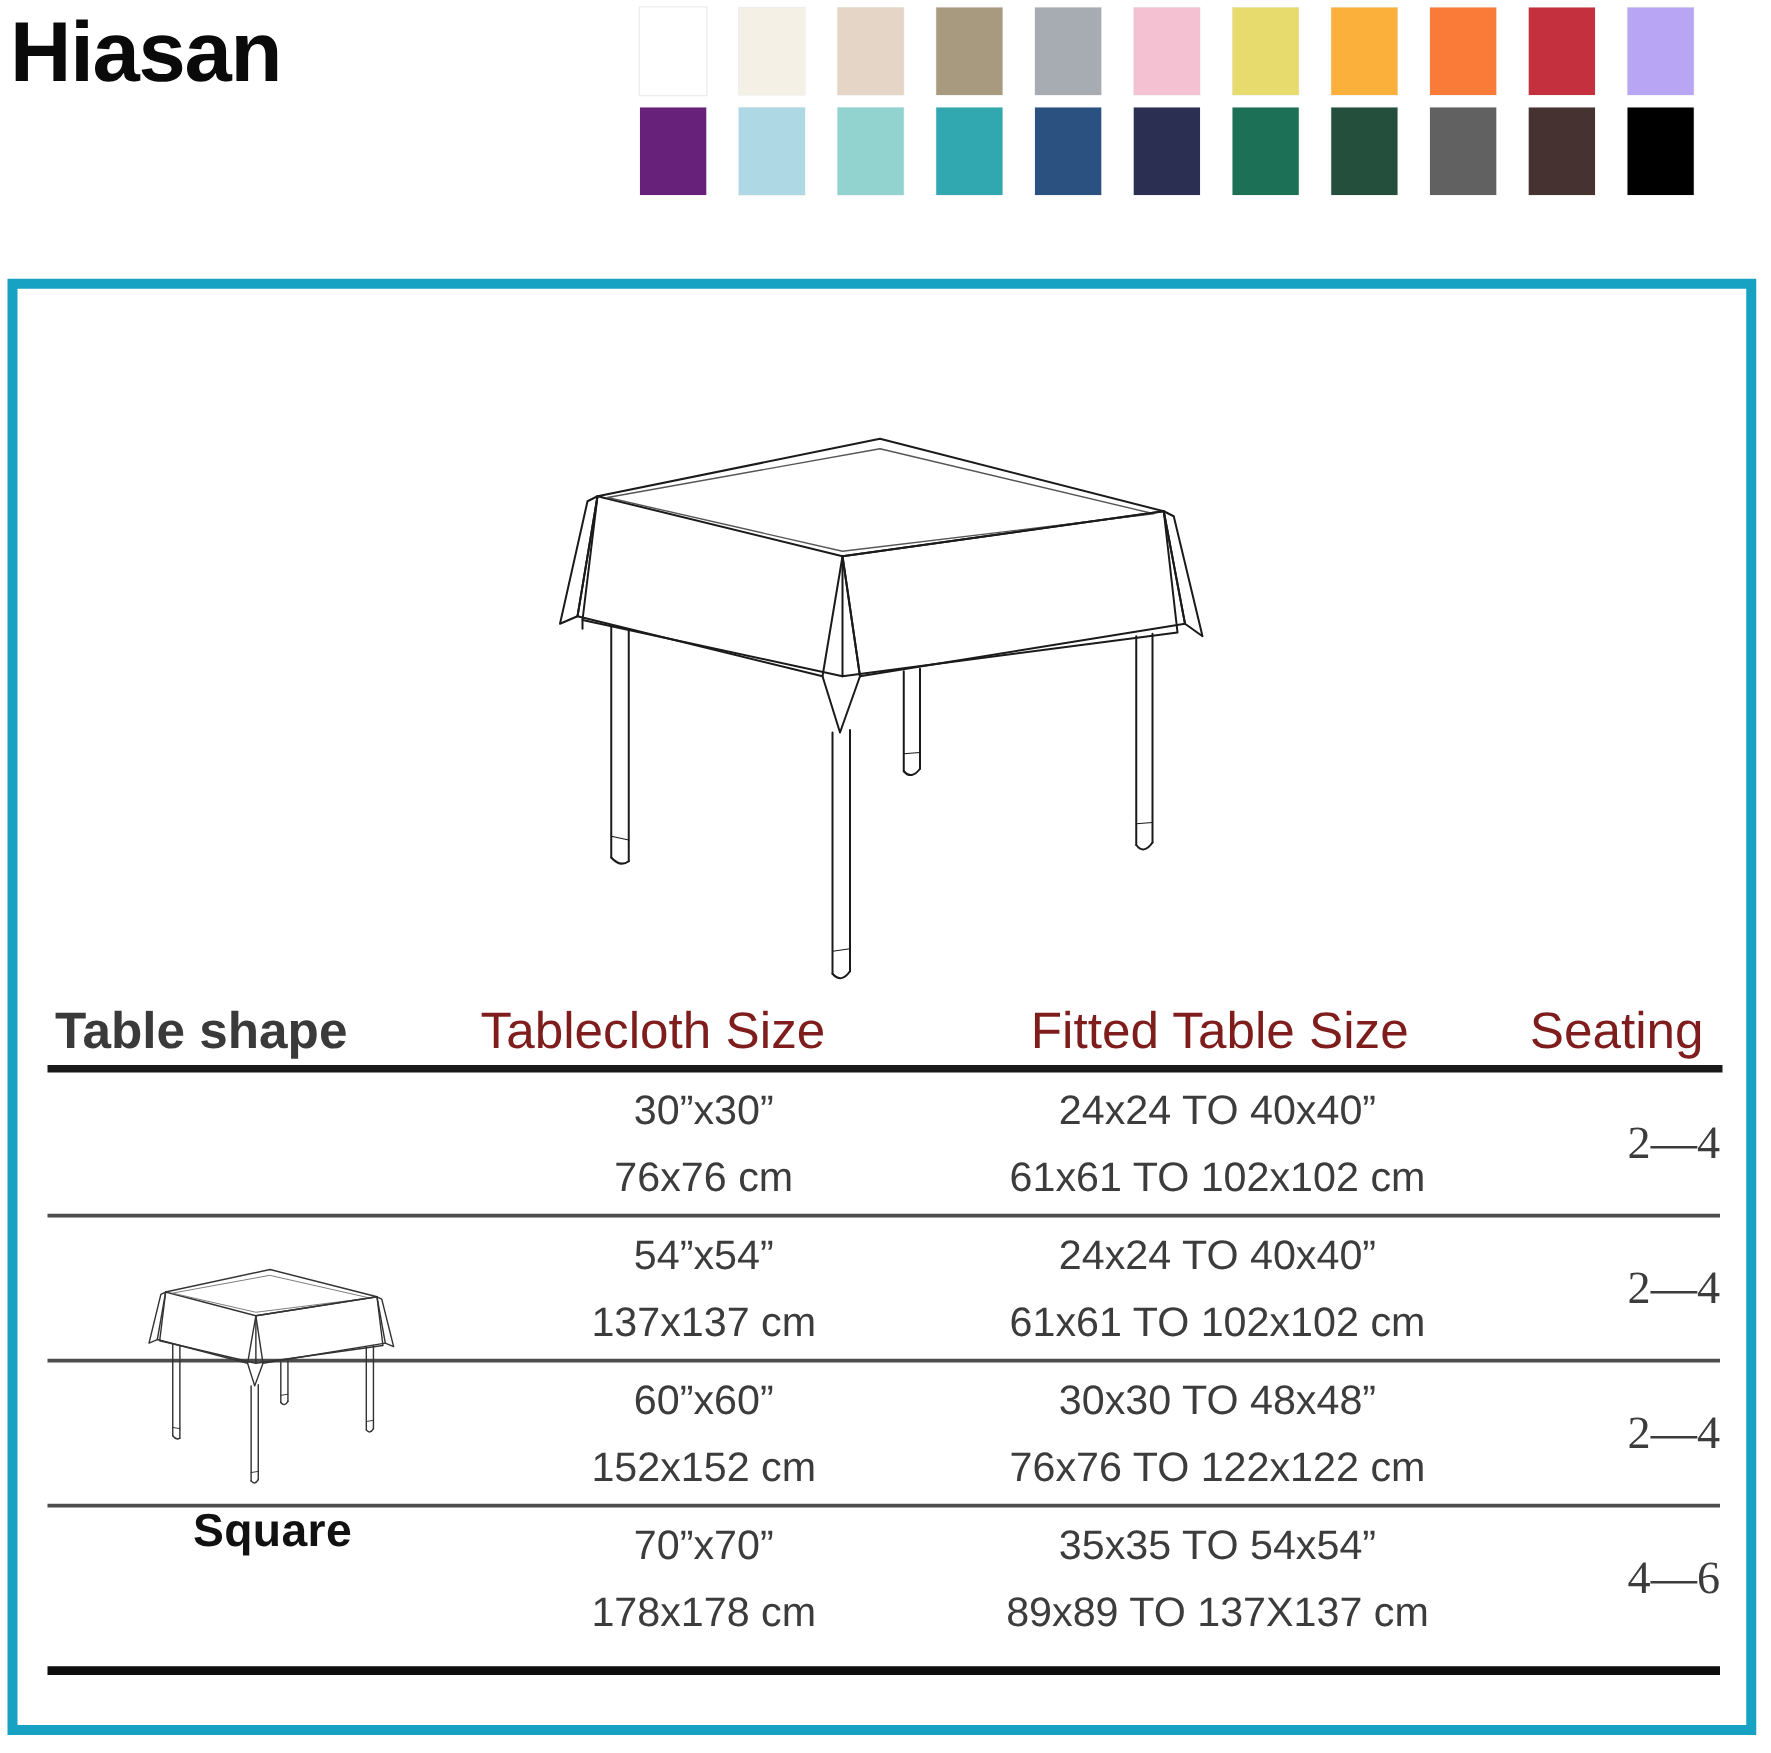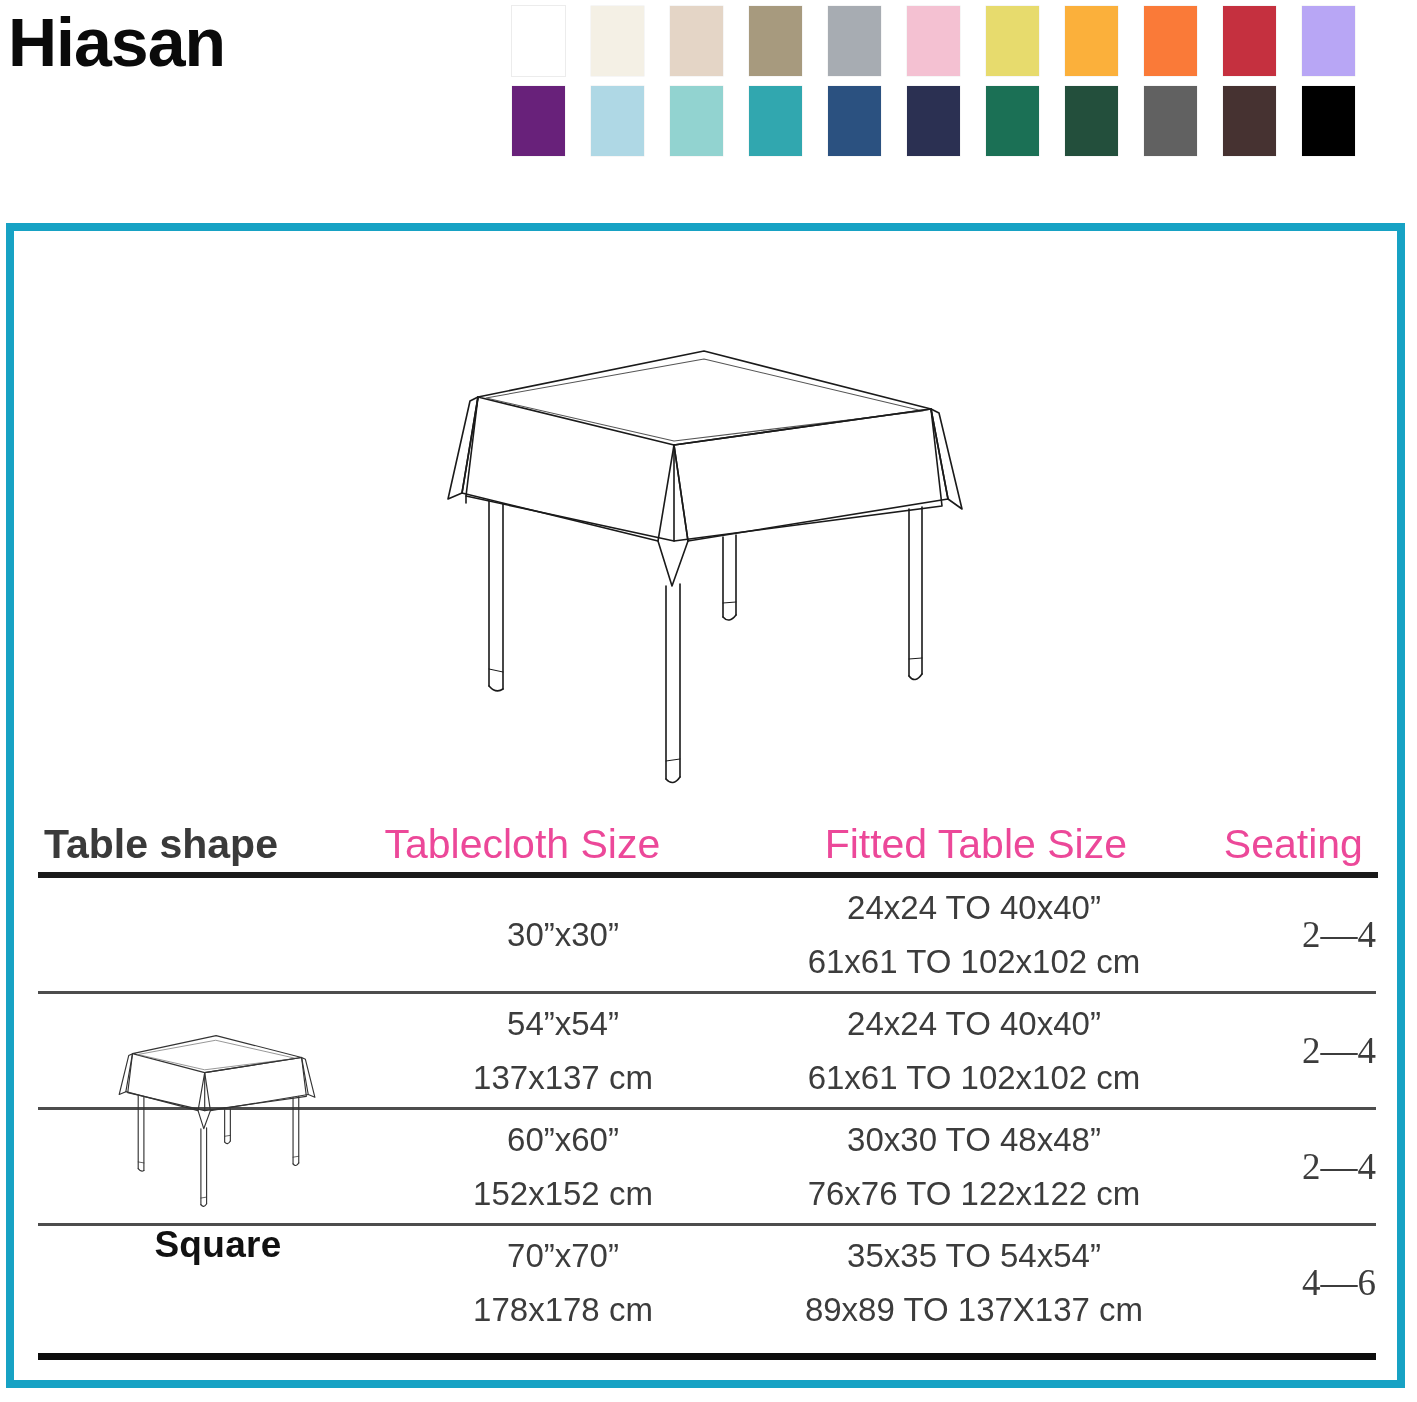--- a/index.html
+++ b/index.html
@@ -78,31 +78,31 @@
     top: 110px;
     width: 560px;
     height: 460px;
   }
   .hero-illustration svg { display:block; width:100%; height:100%; }
 
   
   .spec-table {
     position: absolute;
     left: 24px;
-    top: 592px;
+    top: 572px;
     width: 1340px;
   }
   .thead {
     display: flex;
     align-items: flex-end;
     padding-bottom: 4px;
   }
   .th {
     font-size: 41px;
-    color: #ec4899;
+    color: #7f1d1d;
     line-height: 1.05;
     white-space: nowrap;
   }
   .th.col-shape  { width: 342px; font-weight: bold; color: #3a3a3a; padding-left: 6px; }
   .th.col-cloth  { width: 360px; }
   .th.col-fitted { width: 468px; text-align: center; }
   .th.col-seat   { width: 170px; text-align: center; }
 
   .head-rule {
     height: 6px;
@@ -300,20 +300,21 @@
             <path d="M199 136 L205 135" stroke-width="0.8"></path>
           </svg>
         </div>
         <div class="shape-label">Square</div>
       </div>
 
       <div class="trow">
         <div class="cell col-shape"></div>
         <div class="cell col-cloth">
           <div class="line">30”x30”</div>
+          <div class="line">76x76  cm</div>
         </div>
         <div class="cell col-fitted">
           <div class="line">24x24 TO 40x40”</div>
           <div class="line">61x61 TO 102x102 cm</div>
         </div>
         <div class="cell col-seat">
           <div class="seat-val">2—4</div>
         </div>
       </div>
       <div class="row-rule"></div>

